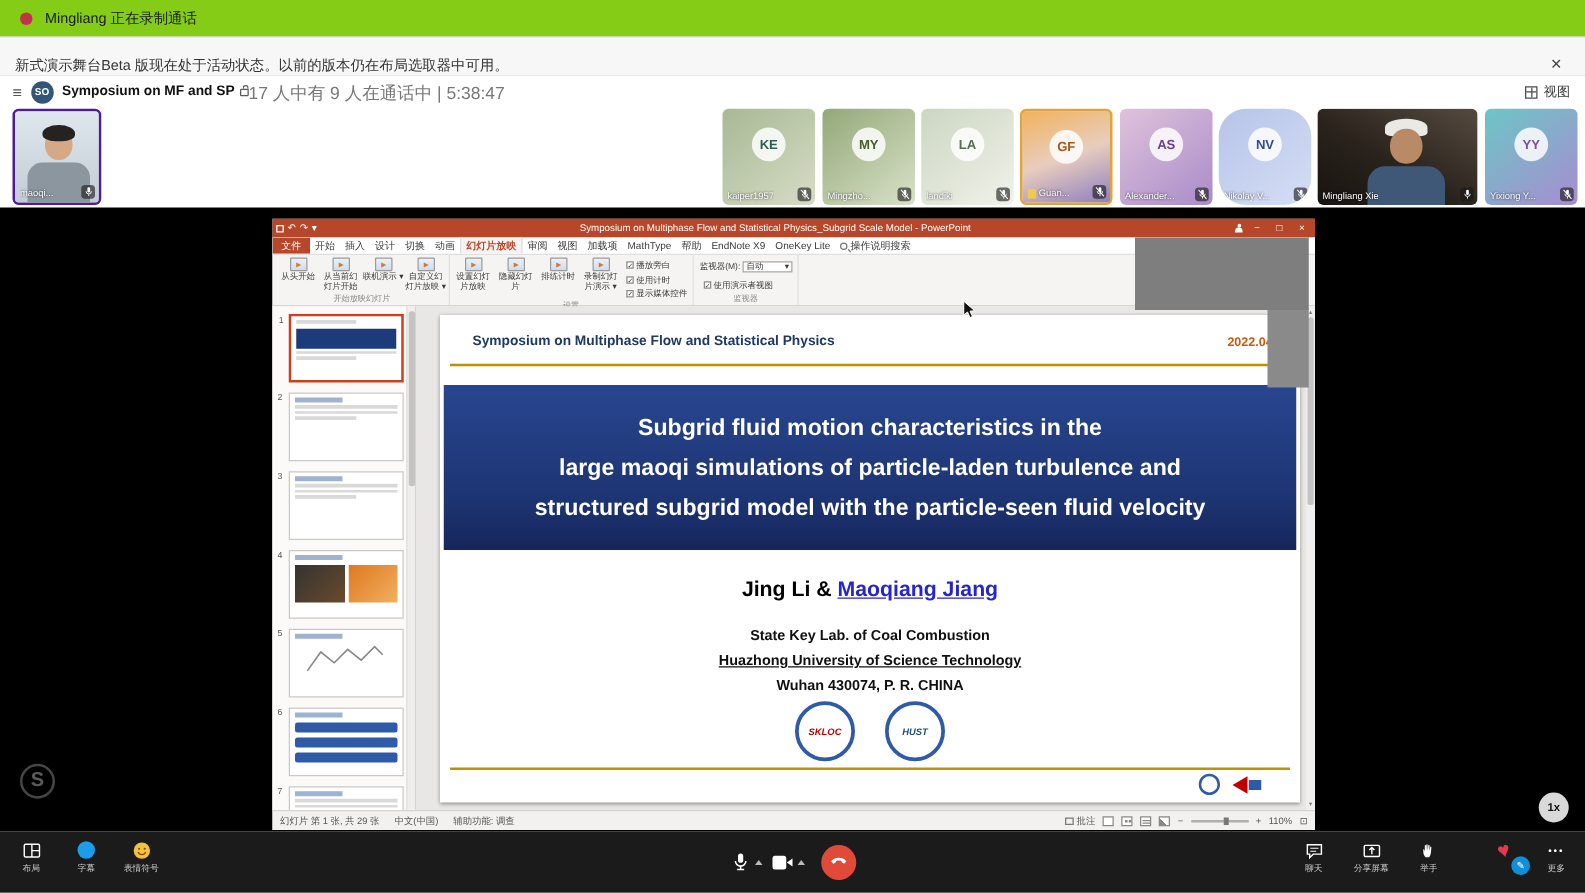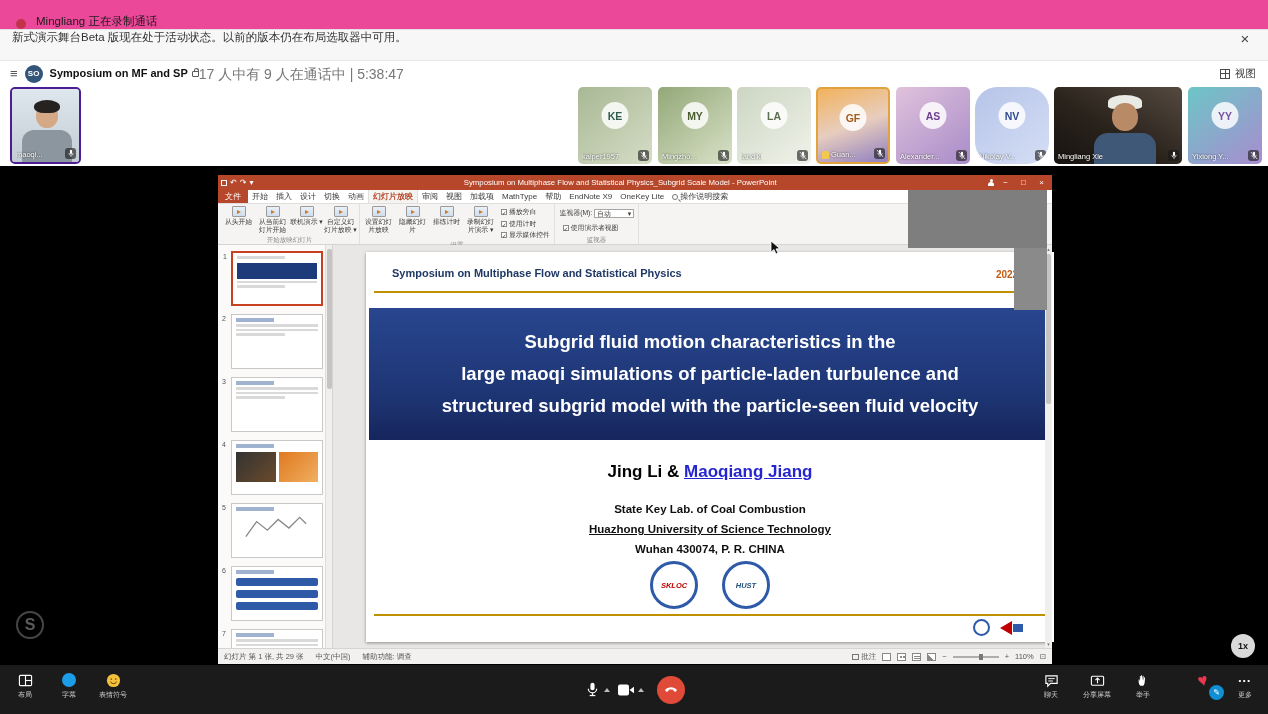--- a/index.html
+++ b/index.html
@@ -1,25 +1,25 @@
 <!DOCTYPE html>
 <html style="--ppt-accent: #B7472A; --slide-navy: #1d3472; --gold: #BF9000; --record-red: #C4314B;"><head>
 <meta charset="utf-8">
 <style>
   * { margin:0; padding:0; box-sizing:border-box; }
   html,body { width:1268px; height:714px; overflow:hidden; }
   body { position:relative; font-family:"Liberation Sans", sans-serif; background:#fff; }
 
   
-  .rec-bar { position:absolute; left:0; top:0; width:1268px; height:30px; background:#ec4899;
-    border-bottom:1px solid #e0e0e0; display:flex; align-items:flex-end; gap:10px; padding-left:16px;
+  .rec-bar { position:absolute; left:0; top:0; width:1268px; height:30px; background:#84cc16;
+    border-bottom:1px solid #e0e0e0; display:flex; align-items:center; gap:10px; padding-left:16px;
     font-size:11.5px; color:#1a1a1a; }
   .rec-dot { width:10px; height:10px; border-radius:50%; background:var(--record-red,#C4314B); }
   .notice-bar { position:absolute; left:0; top:30px; width:1268px; height:31px; background:#f7f7f7;
-    border-bottom:1px solid #e8e8e8; display:flex; align-items:flex-start; padding:0 12px;
+    border-bottom:1px solid #e8e8e8; display:flex; align-items:flex-end; padding:0 12px;
     font-size:11.5px; color:#333; }
   .notice-close { margin-left:auto; width:22px; text-align:center; font-size:15px; color:#444; cursor:pointer; }
 
   
   .call-header { position:absolute; left:0; top:61px; width:1268px; height:25px; background:#fff;
     display:flex; align-items:center; gap:7px; padding:0 10px; }
   .menu-ic { font-size:13px; color:#555; }
   .avatar { width:18px; height:18px; border-radius:50%; background:#33557a; color:#fff;
     font-size:8px; font-weight:bold; display:flex; align-items:center; justify-content:center; }
   .title-wrap { display:flex; line-height:1.05; }
@@ -122,21 +122,21 @@
   .t-b { height:16px; background:#1d3a7a; margin-top:2px; flex:0 0 auto; }
   .imgrow { display:flex; gap:3px; margin-top:2px; }
   .img { flex:1; height:30px; }
   .img.d { background:linear-gradient(135deg,#333,#6a4a2a); }
   .img.o { background:linear-gradient(135deg,#e07820,#f0b060); }
   .bx { height:8px; background:#2e5aa8; border-radius:2px; margin-top:2px; flex:0 0 auto; }
   .tsb { position:absolute; right:0; top:0; bottom:0; width:7px; background:#f1efed; border-left:1px solid #e0dedc; }
   .tsb-thumb { position:absolute; left:1px; top:4px; width:5px; height:140px; background:#c6c4c2; border-radius:2px; }
 
   .slide-area { flex:1; position:relative; }
-  .slide { position:absolute; left:33px; top:7px; width:688px; height:390px; background:#fff; box-shadow:0 1px 3px rgba(0,0,0,.4); }
+  .slide { position:absolute; left:19px; top:7px; width:688px; height:390px; background:#fff; box-shadow:0 1px 3px rgba(0,0,0,.4); }
   .ssb { position:absolute; right:0; top:0; bottom:0; width:7px; background:#f1efed; font-size:5px; color:#777; }
   .ssb span { position:absolute; left:0; width:7px; text-align:center; }
   .ssb-up { top:1px; } .ssb-down { bottom:1px; }
   .ssb-thumb { top:9px; left:1px !important; width:5px !important; height:150px; background:#c6c4c2; border-radius:2px; }
 
   .sl-header { position:absolute; left:26px; top:15px; font-size:11px; font-weight:bold; color:#1F3864; }
   .sl-date { position:absolute; right:8px; top:17px; font-size:10px; font-weight:bold; color:#C55A11; }
   .sl-rule { position:absolute; left:8px; right:8px; height:2px; background:var(--gold,#BF9000); }
   .sl-rule.top { top:39px; } .sl-rule.bottom { top:362px; }
   .sl-titlebox { position:absolute; left:3px; right:3px; top:56px; height:132px; color:#fff;

